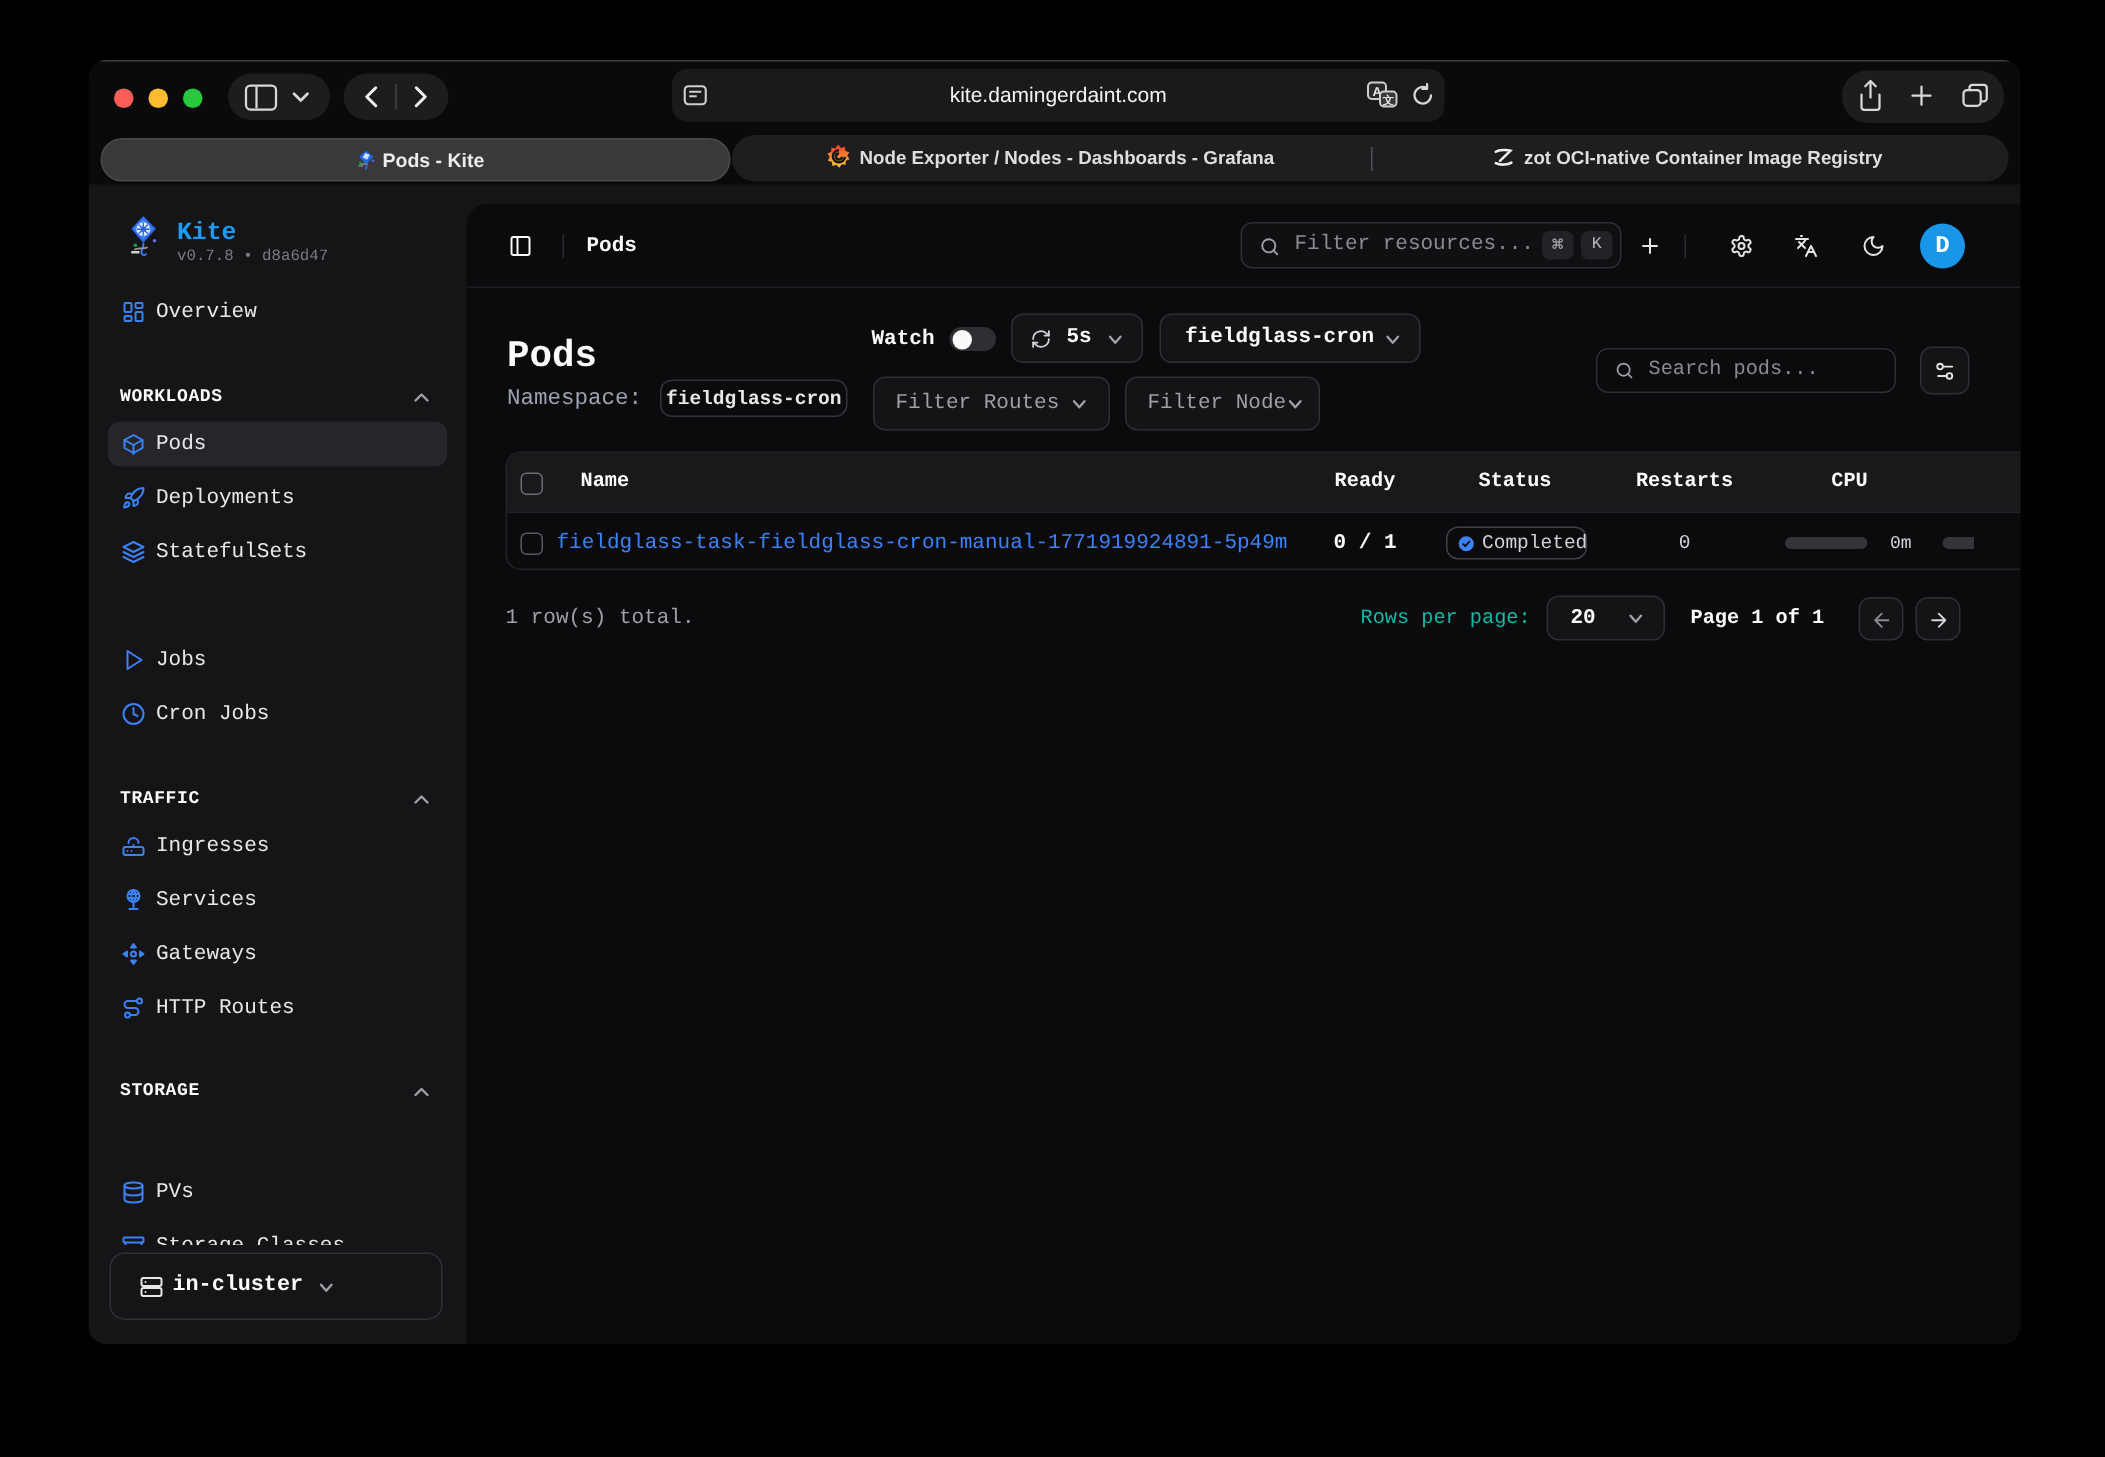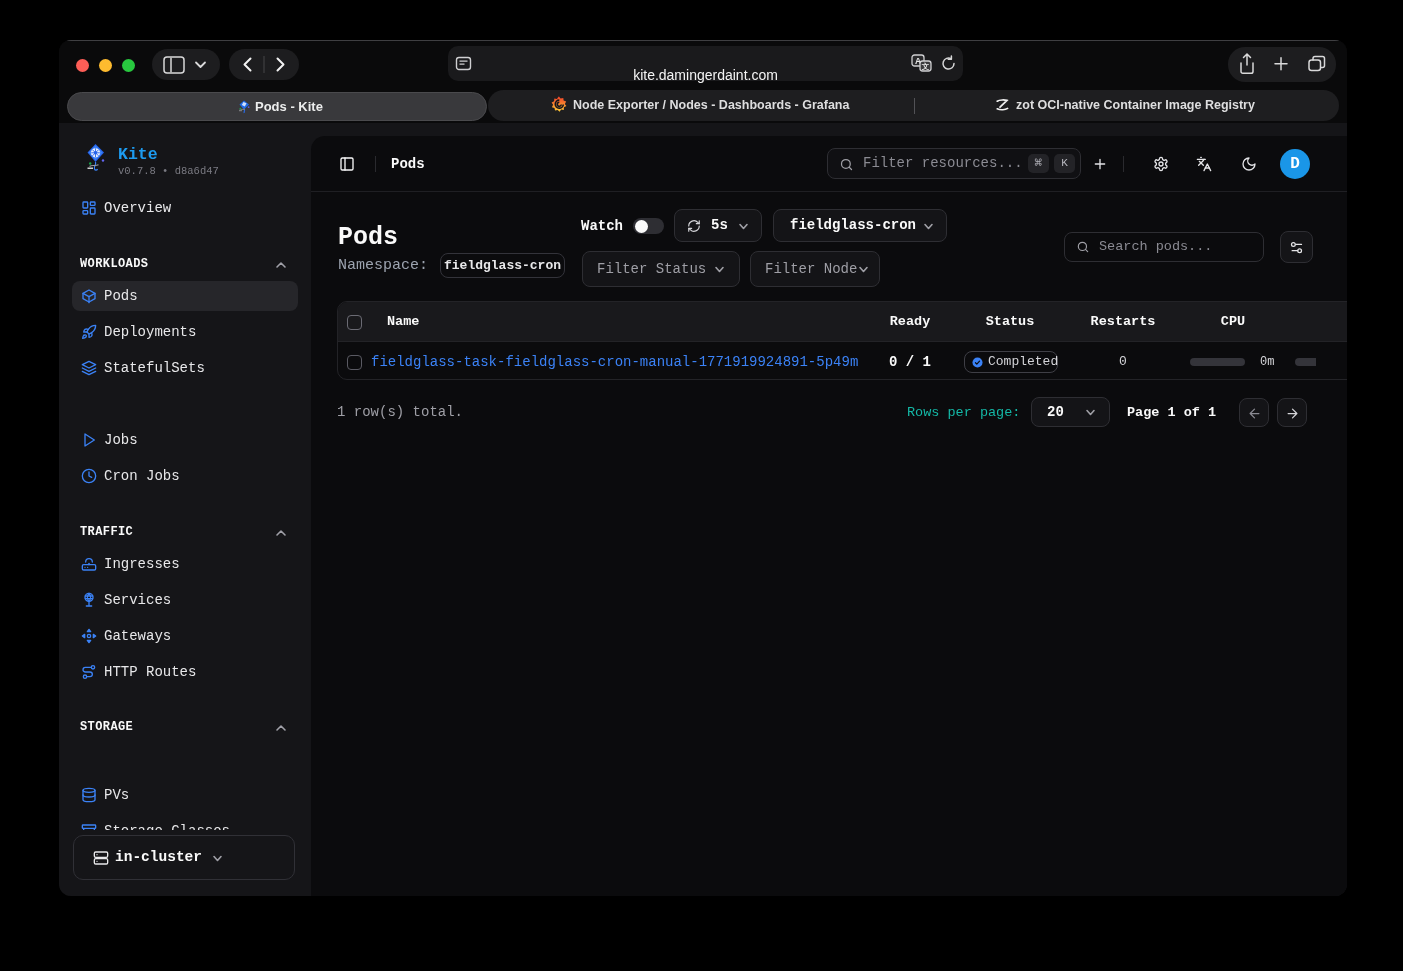--- a/index.html
+++ b/index.html
@@ -60,21 +60,21 @@
         <line x1="35" y1="7" x2="35" y2="24" stroke="#39393b" stroke-width="1.5"></line>
         <path d="M48.5 9.5 L54.5 15.5 L48.5 21.5" fill="none" stroke="#f2f2f2" stroke-width="2" stroke-linecap="round" stroke-linejoin="round"></path>
       </svg>
     </div>
     <div class="pillbtn" style="left:389px; top:5px; width:515px; height:35px; background:#1a1a1c; border-radius:10px;">
       <svg style="position:absolute;left:7px;top:9px;" width="17" height="17" viewBox="0 0 17 17">
         <rect x="1.5" y="2.5" width="14" height="12" rx="2.5" fill="none" stroke="#cfcfd1" stroke-width="1.4"></rect>
         <line x1="4.5" y1="6.2" x2="12.5" y2="6.2" stroke="#cfcfd1" stroke-width="1.3"></line>
         <line x1="4.5" y1="9.2" x2="9.5" y2="9.2" stroke="#cfcfd1" stroke-width="1.3"></line>
       </svg>
-      <div style="position:absolute; left:0; top:0; width:100%; height:35px; text-align:center; line-height:35px; color:#f4f4f4; font-size:14px; font-weight:400;margin-top:12px;">kite.damingerdaint.com</div>
+      <div style="position:absolute; left:0; top:0; width:100%; height:35px; text-align:center; line-height:35px; color:#f4f4f4; font-size:14px; font-weight:400;">kite.damingerdaint.com</div>
       <svg style="position:absolute;left:463px;top:8px;" width="22" height="19" viewBox="0 0 22 19">
         <rect x="1" y="1" width="12" height="11" rx="2.5" fill="#2a2a2c" stroke="#cfcfd1" stroke-width="1.3"></rect>
         <text x="7" y="10" font-size="8.5" font-family="Liberation Sans" fill="#e8e8e8" text-anchor="middle" font-weight="bold">A</text>
         <rect x="9" y="7" width="11" height="10" rx="2.5" fill="#3a3a3c" stroke="#cfcfd1" stroke-width="1.3"></rect>
         <text x="14.5" y="15" font-size="7.5" font-family="Liberation Sans" fill="#e8e8e8" text-anchor="middle" font-weight="bold">文</text>
       </svg>
       <svg style="position:absolute;left:492px;top:9px;" width="17" height="17" viewBox="0 0 17 17">
         <path d="M14 8.5 A 5.5 5.5 0 1 1 11.2 3.7" fill="none" stroke="#d6d6d7" stroke-width="1.5" stroke-linecap="round"></path>
         <path d="M11.4 1 L11.4 4.3 L8.2 4.3" fill="none" stroke="#d6d6d7" stroke-width="1.5" stroke-linecap="round" stroke-linejoin="round"></path>
       </svg>
@@ -339,21 +339,21 @@
         <svg class="chev" style="position:absolute;left:148px;top:10px;" width="13" height="13" viewBox="0 0 13 13">
             <path d="M3 4.5 L6.5 8.5 L10 4.5" stroke-linecap="round" stroke-linejoin="round"></path>
           </svg>
       </div>
 
       <div class="mono" style="position:absolute;left:27px;top:122px;color:#9ca3af;font-size:15px;line-height:16px;">Namespace:</div>
       <div style="position:absolute;left:129px;top:117px;width:125px;height:25px;border:1px solid #33333a;border-radius:8px;">
         <div class="mono" style="width:100%;text-align:center;line-height:23px;color:#e8e8ea;font-size:13px;font-weight:700;">fieldglass-cron</div>
       </div>
       <div class="btn" style="left:271px;top:115px;width:158px;height:36px;">
-        <div class="mono" style="position:absolute;left:14px;top:0;line-height:34px;color:#9f9fa6;font-size:14px;">Filter Status</div>
+        <div class="mono" style="position:absolute;left:14px;top:0;line-height:34px;color:#9f9fa6;font-size:14px;">Filter Routes</div>
         <svg class="chev" style="position:absolute;left:130px;top:11px;" width="13" height="13" viewBox="0 0 13 13">
             <path d="M3 4.5 L6.5 8.5 L10 4.5" stroke-linecap="round" stroke-linejoin="round"></path>
           </svg>
       </div>
       <div class="btn" style="left:439px;top:115px;width:130px;height:36px;">
         <div class="mono" style="position:absolute;left:14px;top:0;line-height:34px;color:#9f9fa6;font-size:14px;">Filter Node</div>
         <svg class="chev" style="position:absolute;left:106px;top:11px;" width="13" height="13" viewBox="0 0 13 13">
             <path d="M3 4.5 L6.5 8.5 L10 4.5" stroke-linecap="round" stroke-linejoin="round"></path>
           </svg>
       </div>

